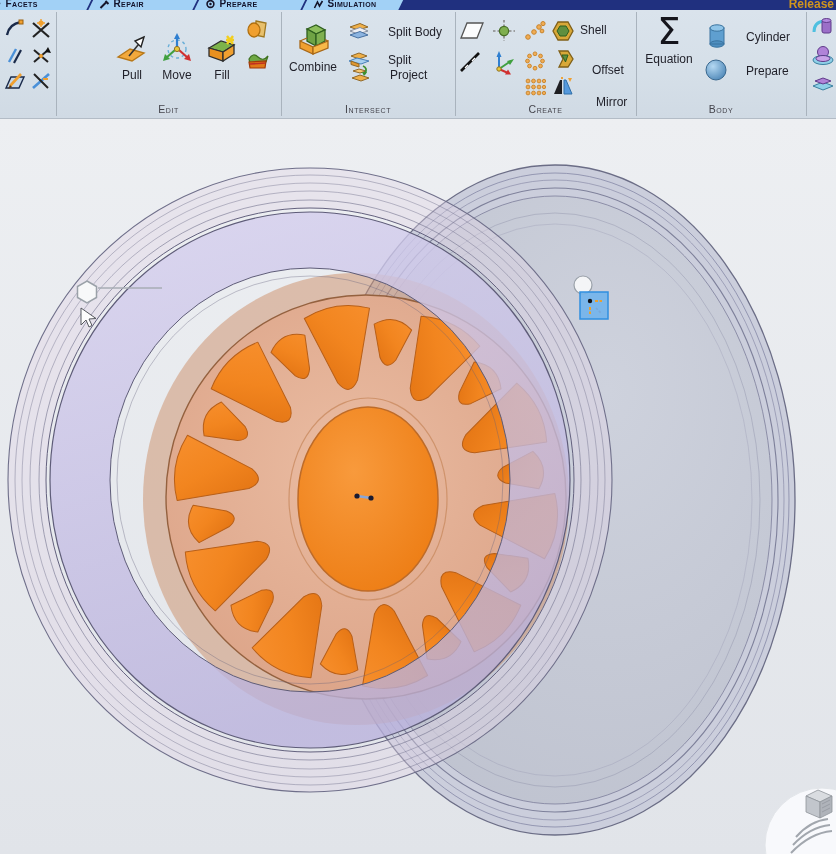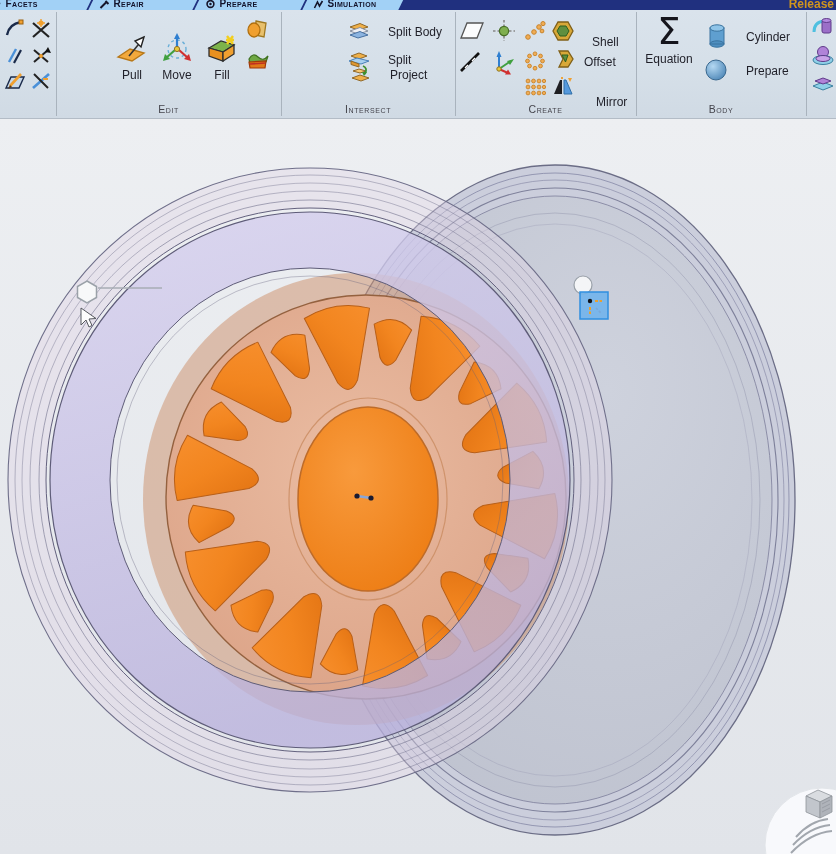--- a/index.html
+++ b/index.html
@@ -166,20 +166,31 @@
   </div>
   <div class="rbtn" style="left:246px;top:38px">
     <svg width="24" height="24" viewBox="0 0 24 24">
       <path d="M3 11 Q7 4 12 9 T 22 8 L20 14 L4 15 Z" fill="#6FA844" stroke="#3F7020" stroke-width="1.2"></path>
       <polygon points="3,14 20,13 19,20 4,20" fill="#E07818" stroke="#A03808" stroke-width="1.2"></polygon>
       <path d="M4 16 L19 15" stroke="#C03020" stroke-width="1.6"></path>
     </svg>
   </div>
   <div class="grouplabel" style="left:56px;width:225px">Edit</div>
 
+  <div class="rbtn" style="left:286px;top:10px;width:54px">
+    <svg width="38" height="38" viewBox="0 0 38 38">
+      <polygon points="13,9 22,5 31,10 22,14" fill="#8CBE5C" stroke="#2F5F1F" stroke-width="1.3"></polygon>
+      <polygon points="13,9 22,14 22,26 13,21" fill="#6FA344" stroke="#2F5F1F" stroke-width="1.3"></polygon>
+      <polygon points="22,14 31,10 31,21 22,26" fill="#7FB050" stroke="#2F5F1F" stroke-width="1.3"></polygon>
+      <polygon points="6,21 19,27 19,34 6,28" fill="#F0A030" stroke="#A86818" stroke-width="1.3"></polygon>
+      <polygon points="19,27 34,21 34,28 19,34" fill="#F8B848" stroke="#A86818" stroke-width="1.3"></polygon>
+      <path d="M6 21 L13 18 M34 21 L31 19.6" stroke="#A86818" stroke-width="1.3" fill="none"></path>
+    </svg>
+    <span class="lbl">Combine</span>
+  </div>
   <div class="rrow" style="left:348px;top:11px">
     <svg width="22" height="19" viewBox="0 0 22 19">
       <polygon points="2,6 12,2.5 20,6 10,9" fill="#F0B048" stroke="#906828" stroke-width="1"></polygon>
       <polygon points="2,10 12,6.5 20,10 10,13" fill="#EFEFF3" stroke="#8890A0" stroke-width="1"></polygon>
       <polygon points="2,14 12,10.5 20,14 10,17" fill="#8CB4E0" stroke="#4870A0" stroke-width="1"></polygon>
     </svg>
     <span class="lbl">Split Body</span>
   </div>
   <div class="rrow" style="left:348px;top:39px">
     <svg width="22" height="20" viewBox="0 0 22 20">
@@ -222,21 +233,21 @@
         </g>
     </svg>
   </div>
   <div class="rbtn" style="left:552px;top:10px">
     <svg width="22" height="22" viewBox="0 0 22 22">
       <polygon points="6,2 16,2 21,11 16,20 6,20 1,11" fill="#D8A838" stroke="#806018" stroke-width="1.3"></polygon>
       <polygon points="8,6 14,6 17,11 14,16 8,16 5,11" fill="#5F8F3F" stroke="#2F5F1F" stroke-width="1"></polygon>
     </svg>
   </div>
   <div class="rrow" style="left:580px;top:13px">
-    <span class="lbl" style="margin:12px">Shell</span>
+    <span class="lbl" style="margin:0">Shell</span>
   </div>
   <div class="rbtn" style="left:458px;top:39px">
     <svg width="24" height="26" viewBox="0 0 24 26">
       <path d="M3 22 L21 4" stroke="#111" stroke-width="2.6"></path>
         <path d="M7 19 L10 16 M14 12 L17 9" stroke="#FFF" stroke-width="1.2"></path>
     </svg>
   </div>
   <div class="rbtn" style="left:492px;top:39px">
     <svg width="24" height="26" viewBox="0 0 24 26">
       <path d="M7 20 L7 6" stroke="#2F7FD0" stroke-width="2"></path>
@@ -262,21 +273,21 @@
       </g>
     </svg>
   </div>
   <div class="rbtn" style="left:552px;top:38px">
     <svg width="22" height="22" viewBox="0 0 22 22">
       <path d="M7 3 L16 3 L21 11 L16 19 L7 19 L11 11 Z" fill="#D8A838" stroke="#806018" stroke-width="1.3"></path>
       <polygon points="10,7 16,7 13.5,14" fill="#5F8F3F" stroke="#2F5F1F" stroke-width="1"></polygon>
     </svg>
   </div>
   <div class="rrow" style="left:580px;top:41px">
-    <span class="lbl" style="margin:4px">Offset</span>
+    <span class="lbl" style="margin:12px">Offset</span>
   </div>
   <div class="rbtn" style="left:524px;top:67px">
     <svg width="22" height="20" viewBox="0 0 22 20">
       <g fill="#F0AC54" stroke="#C8842C" stroke-width="0.9">
         <circle cx="4" cy="4" r="1.9"></circle>
           <circle cx="9.5" cy="4" r="1.9"></circle>
           <circle cx="15" cy="4" r="1.9"></circle>
           <circle cx="20" cy="4" r="1.7"></circle>
         <circle cx="4" cy="10" r="1.9"></circle>
           <circle cx="9.5" cy="10" r="1.9"></circle>

